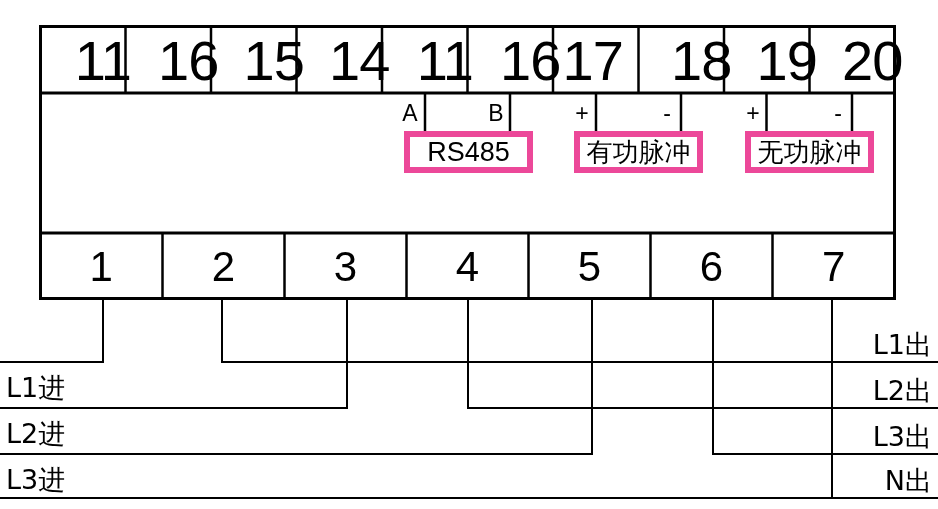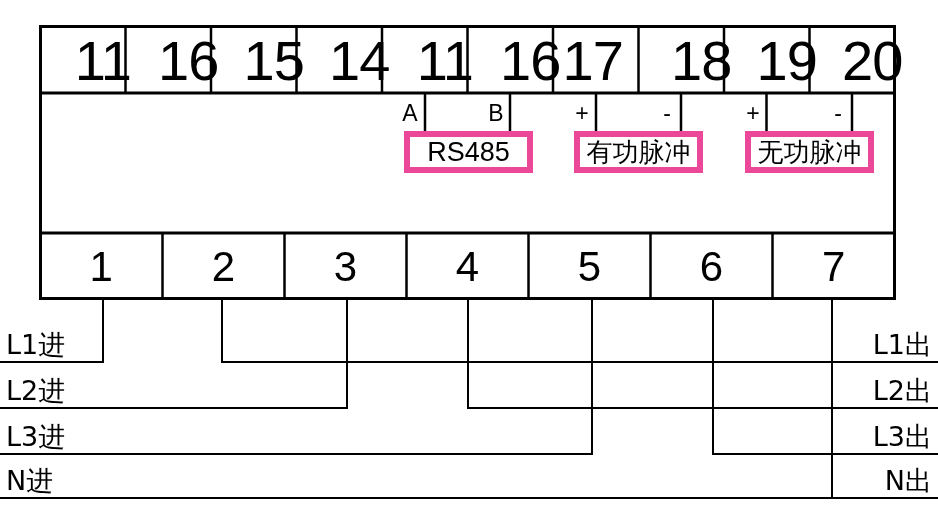--- a/index.html
+++ b/index.html
@@ -75,21 +75,21 @@
 
   
   .wire-label {
     position: absolute;
     font-size: 27px;
     line-height: 1;
     color: #000000;
     white-space: nowrap;
     font-family: "DejaVu Sans", sans-serif;
   }
-  .wire-label.left  { text-align: left; }
+  .wire-label.left  { text-align: left; margin-top: 43px; }
   .wire-label.right { text-align: right; margin-left: 12px; }
 </style>
 </head>
 <body>
 
 <div id="diagram-root">
 
   <svg class="layer" viewBox="0 0 938 509">
 
     <rect x="40.5" y="26.5" width="854" height="272" fill="#ffffff" stroke="#000000" stroke-width="3"></rect>

